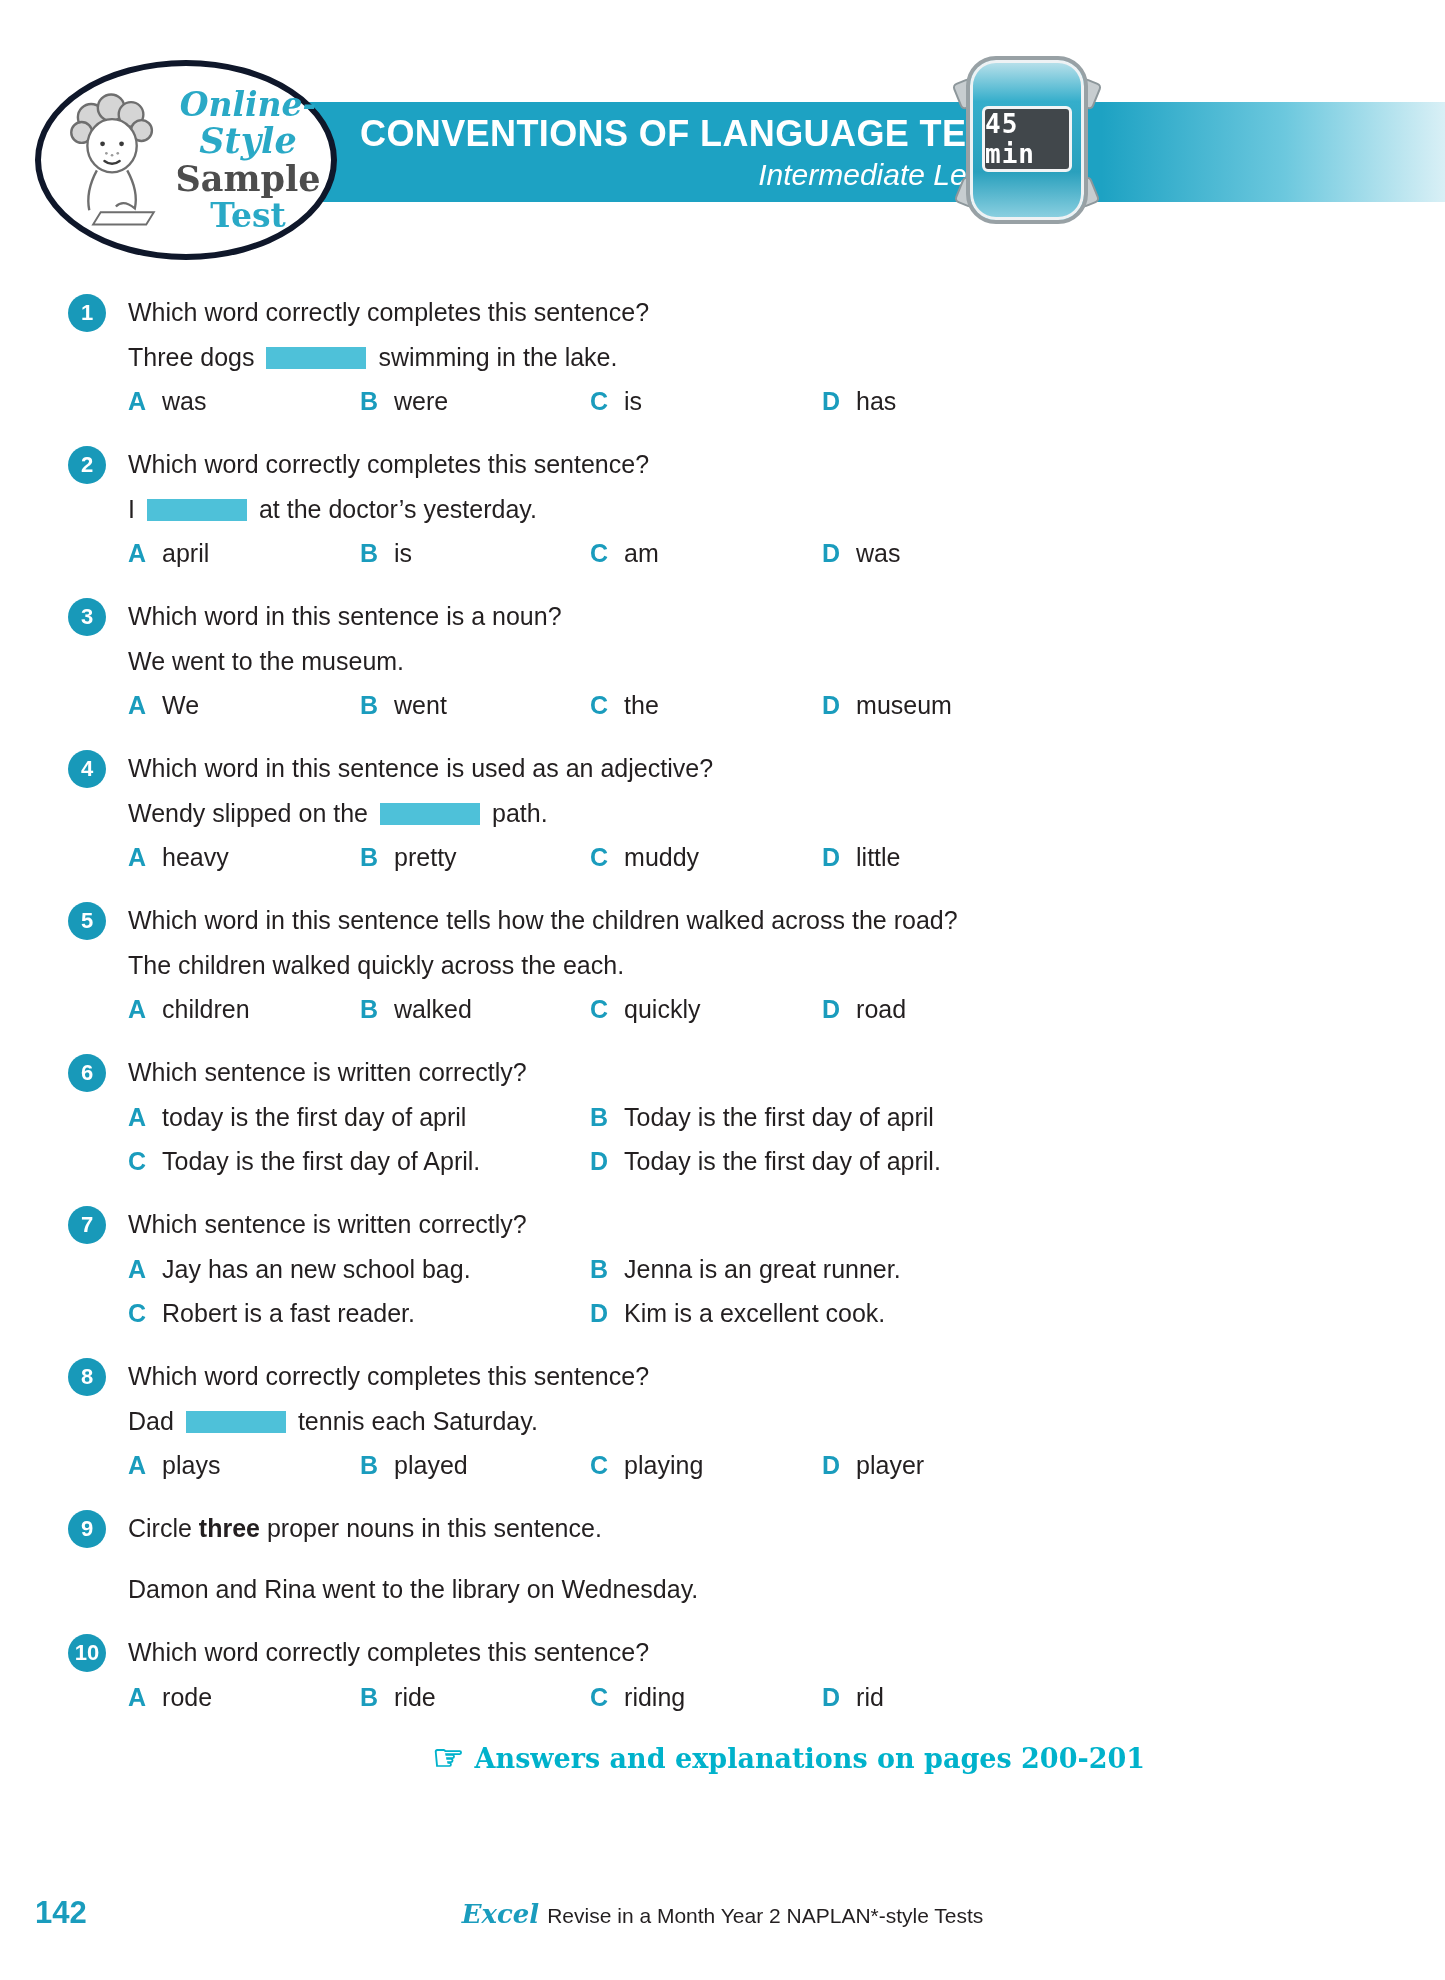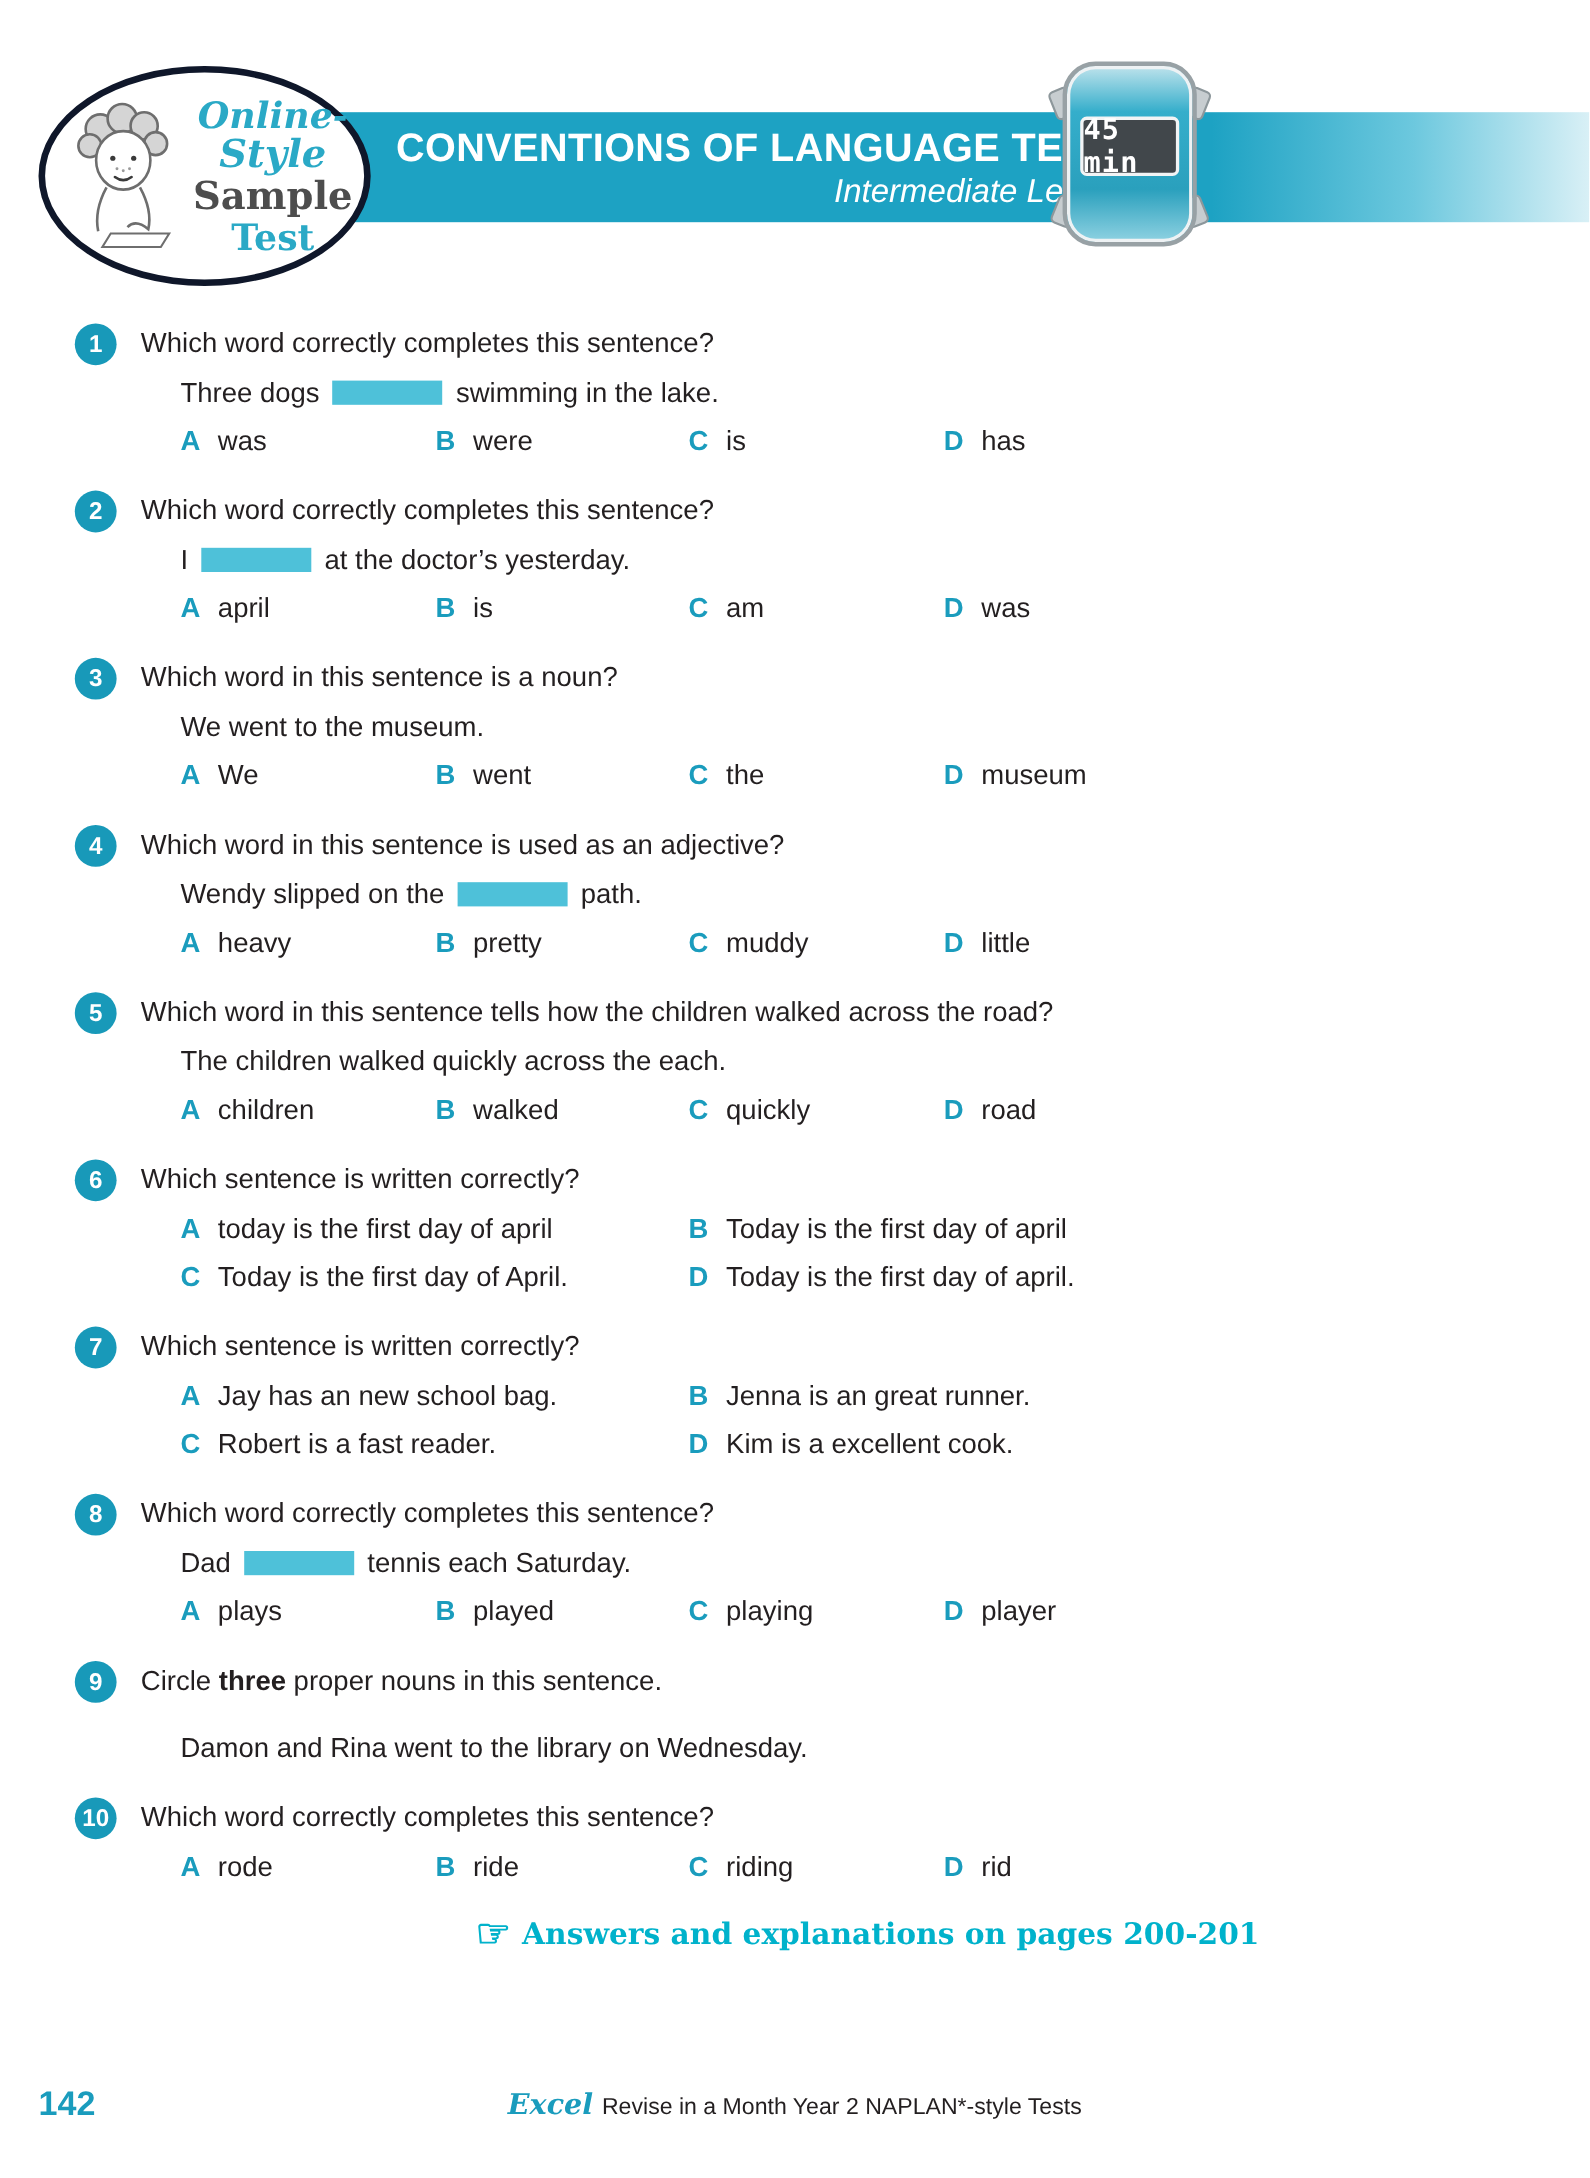--- a/index.html
+++ b/index.html
@@ -29,32 +29,32 @@
 
   .stopwatch { position:absolute; left:956px; top:50px; width:142px; height:182px; z-index:3; }
   .sw-btn { position:absolute; width:20px; height:28px; background:#c7cdd0; border:2px solid #8d979b; border-radius:5px; }
   .sw-btn.tl { left:0; top:30px; transform:rotate(-22deg); }
   .sw-btn.tr { right:0; top:30px; transform:rotate(22deg); }
   .sw-btn.bl { left:2px; bottom:26px; transform:rotate(22deg); }
   .sw-btn.br { right:2px; bottom:26px; transform:rotate(-22deg); }
   .sw-body { position:absolute; left:10px; right:10px; top:6px; bottom:8px;
              background:linear-gradient(180deg,#bfe3ec 0%,#35aecb 26%,#2aa0bd 70%,#8fd2e2 100%);
              border:4px solid #98a1a5; border-radius:30px; box-shadow:inset 0 0 0 3px #eef2f4; }
-  .sw-screen { position:absolute; left:12px; right:12px; top:46px; height:54px; background:#41474b;
+  .sw-screen { position:absolute; left:12px; right:12px; top:46px; height:66px; background:#41474b;
                border:3px solid #f2f4f5; border-radius:6px; display:flex; align-items:center; justify-content:center; }
   .sw-lcd { font-family:"DejaVu Sans Mono", monospace; color:#ffffff; font-size:26px; font-weight:bold; letter-spacing:1px; }
 
   
   .questions { padding:20px 0 0 68px; }
   .question { margin-bottom:24px; }
   .q-head { display:flex; align-items:flex-start; gap:22px; }
   .q-num { flex:0 0 auto; width:38px; height:38px; border-radius:50%; background:#1899b9; color:#fff;
            font-weight:bold; font-size:22px; display:flex; align-items:center; justify-content:center; margin-top:2px; }
   .q-prompt { font-size:25px; line-height:40px; }
-  .q-body { margin-left:96px; }
+  .q-body { margin-left:60px; }
   .q-sentence { font-size:25px; line-height:38px; margin-top:6px; }
   .q9 .q-sentence { margin-top:22px; }
   .blank { display:inline-block; width:100px; height:22px; background:#4ec1d9; vertical-align:-3px; margin:0 12px; }
   .options { display:grid; margin-top:6px; }
   .options.cols4 { grid-template-columns:232px 230px 232px 1fr; }
   .options.cols2 { grid-template-columns:462px 1fr; row-gap:6px; }
   .option { display:flex; gap:16px; font-size:25px; line-height:38px; align-items:baseline; }
   .opt-letter { color:#1a9cbd; font-weight:bold; }
   .bold-inline { font-weight:bold; }
 

